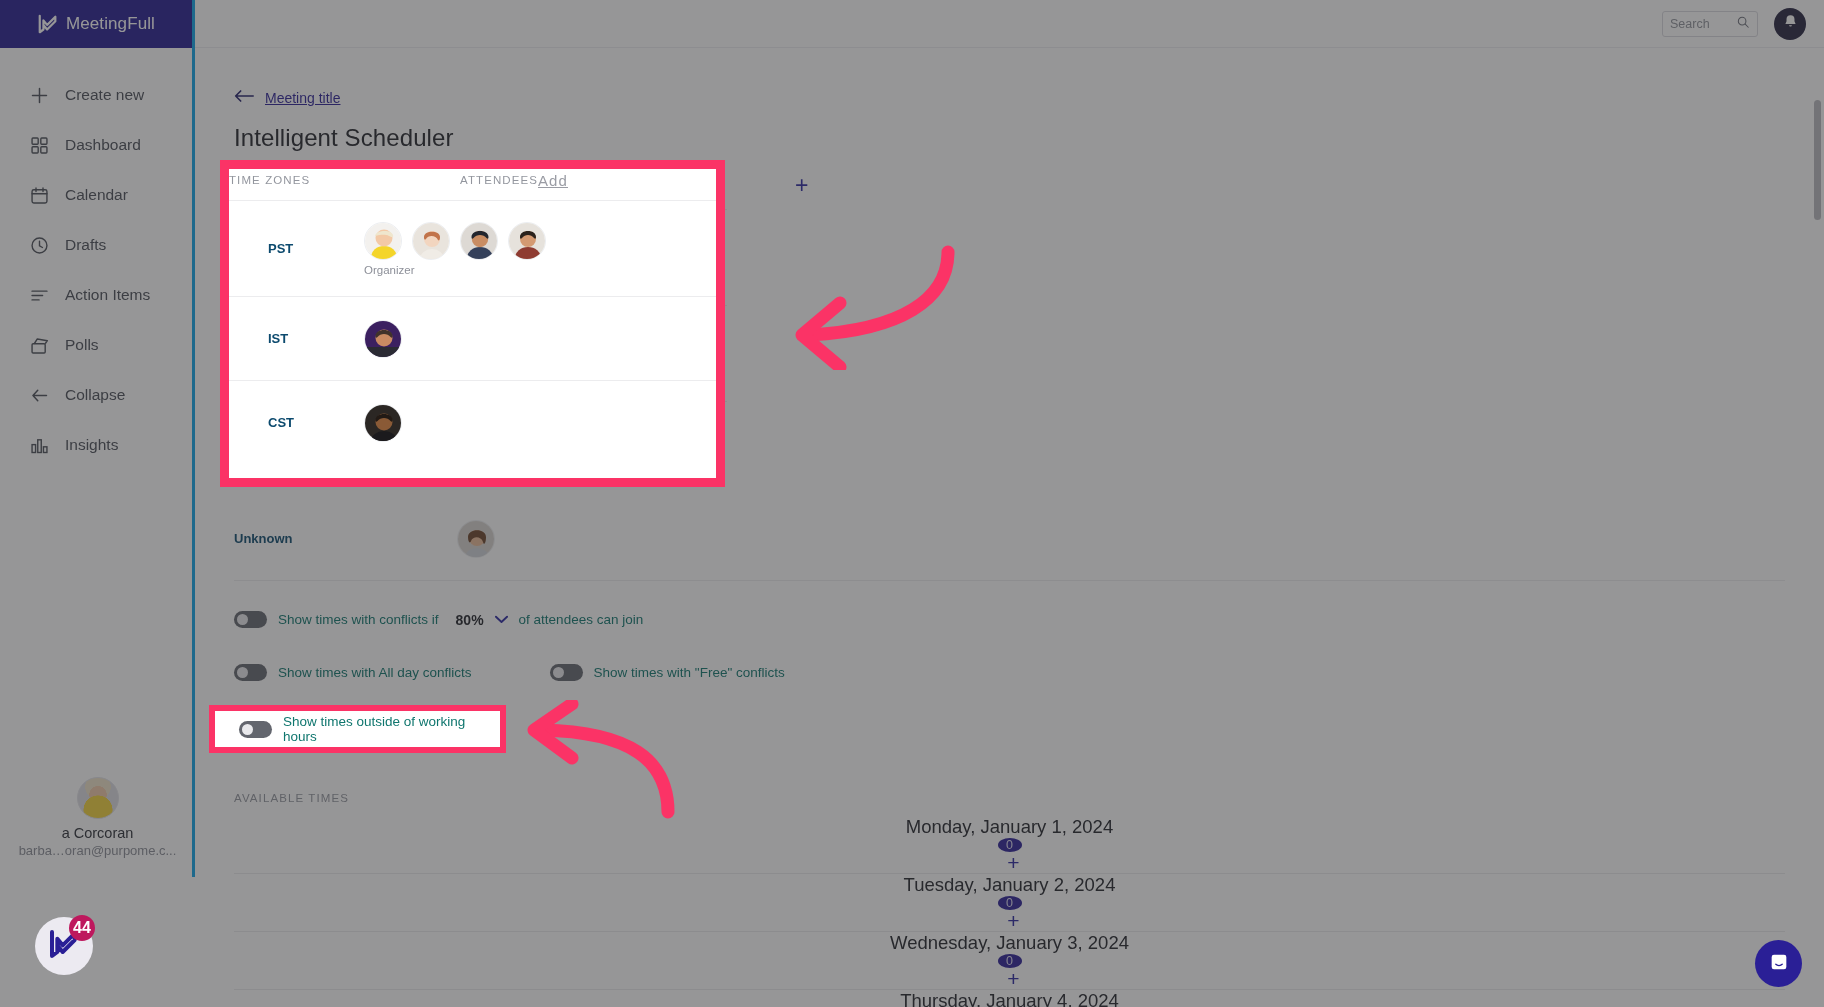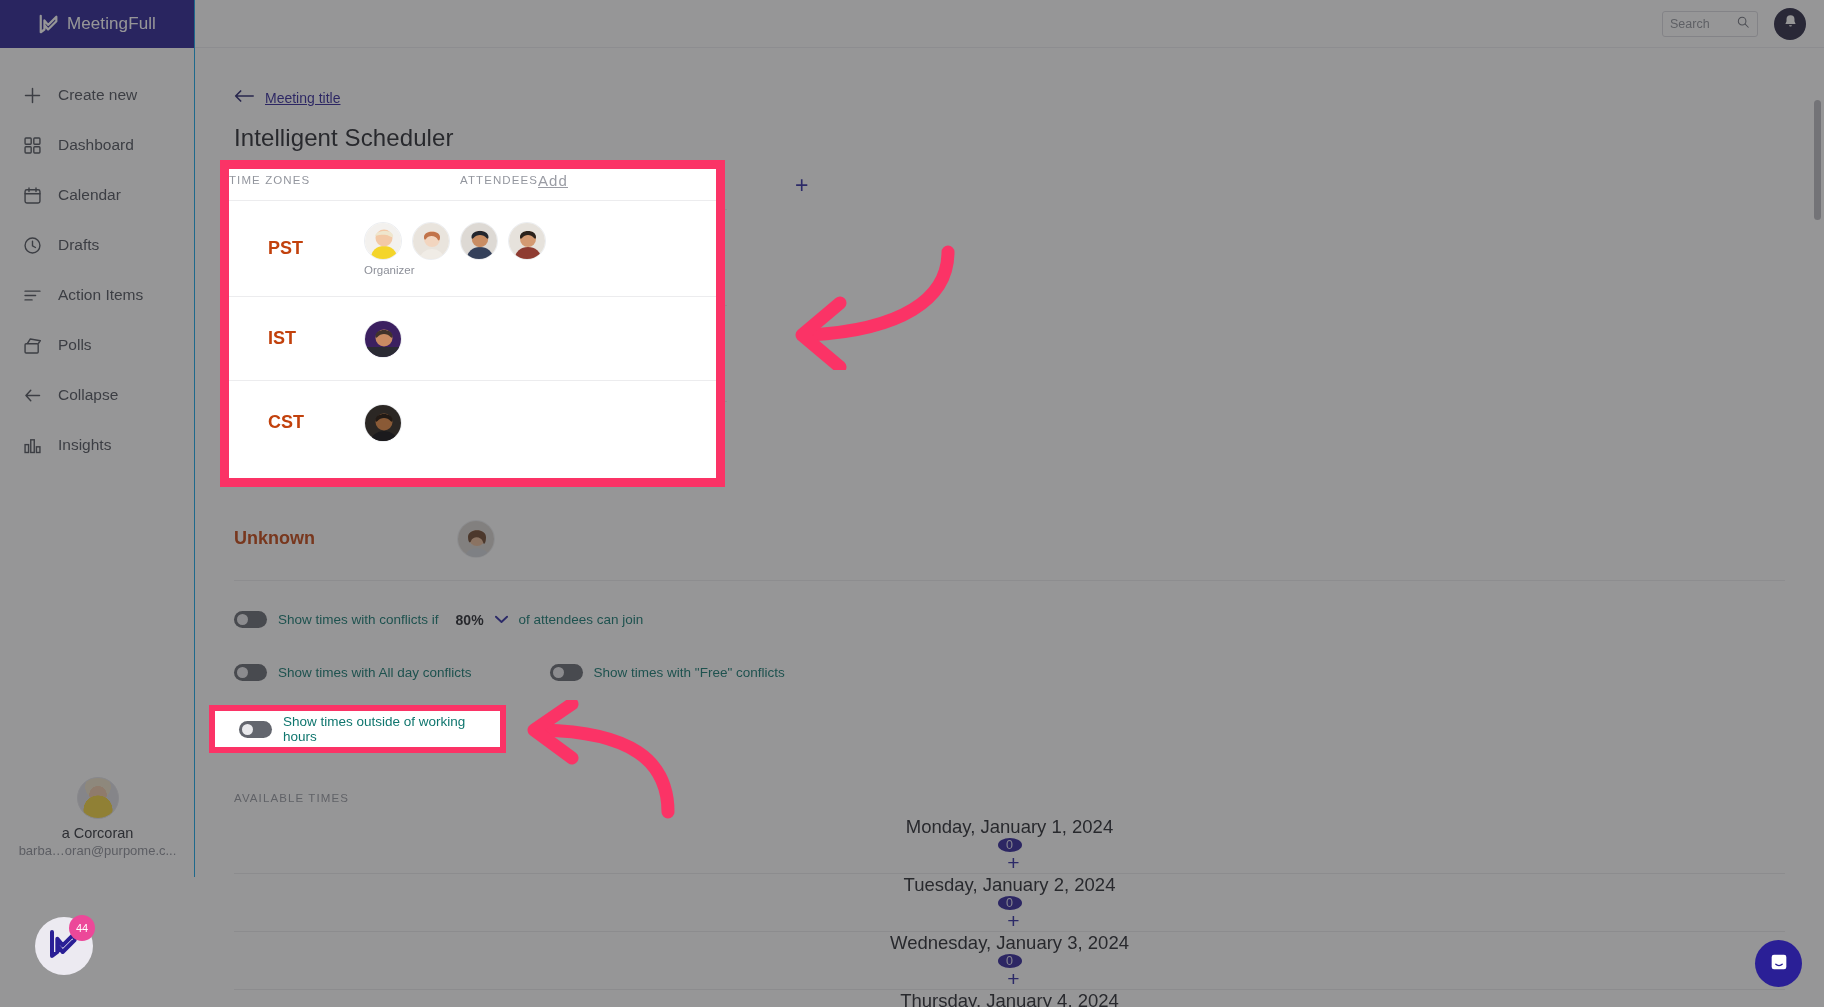--- a/index.html
+++ b/index.html
@@ -16,21 +16,21 @@
     height: 1007px;
     background: #ffffff;
   }
 
   
   .sidebar {
     position: absolute;
     left: 0; top: 0;
     width: 195px; height: 877px;
     background: #ffffff;
-    border-right: 1px solid #0ea5e9;
+    border-right: 3px solid #0ea5e9;
     z-index: 5;
   }
   .logo-bar {
     height: 48px;
     background: #241c91;
     display: flex;
     align-items: center;
     justify-content: center;
     gap: 7px;
   }
@@ -39,21 +39,21 @@
     color: #ffffff;
     font-size: 17px;
     letter-spacing: .1px;
   }
   .nav { padding-top: 22px; }
   .nav-item {
     display: flex;
     align-items: center;
     gap: 15px;
     height: 50px;
-    padding-left: 22px;
+    padding-left: 29px;
     color: #4b4f58;
     font-size: 15.5px;
     cursor: pointer;
   }
   .nav-item .ico { width: 21px; height: 21px; flex: 0 0 21px; display:block; }
   .nav-item .ico svg { display:block; }
 
   .profile {
     position: absolute;
     left: 0; bottom: 18px;
@@ -155,21 +155,21 @@
   }
   .tz-row {
     display: flex; align-items: center;
     min-height: 96px;
     border-top: 1px solid #ececee;
   }
   .tz-row:first-of-type { border-top: 0; }
   .tz-name {
     width: 73px; flex: 0 0 73px;
     margin-left: 39px;
-    font-size: 18px; font-weight: bold; color: #c2410c;
+    font-size: 13px; font-weight: bold; color: #0c4a6e;
   }
   .tz-people { display: flex; align-items: flex-start; gap: 10px; }
   .person { width: 38px; text-align: center; }
   .avatar {
     width: 38px; height: 38px; border-radius: 50%;
     overflow: hidden; display: block;
     border: 1px solid #eceef1;
   }
   .organizer-lbl {
     font-size: 11.5px; color: #8d9099; margin-top: 4px;
@@ -296,22 +296,22 @@
     width: 58px; height: 58px;
     border-radius: 50%;
     background: #eceaf1;
     display: flex; align-items: center; justify-content: center;
     z-index: 22;
   }
   .notif-badge {
     position: absolute;
     right: -2px; top: -2px;
     min-width: 26px; height: 26px; border-radius: 13px;
-    background: #ec4899; color: #fff;
-    font-size: 11px; font-weight: normal;
+    background: #be185d; color: #fff;
+    font-size: 16px; font-weight: bold;
     display: flex; align-items: center; justify-content: center;
   }
 </style>
 </head>
 <body>
 
 <div id="root">
 
   <aside class="sidebar">
     <div class="logo-bar">

